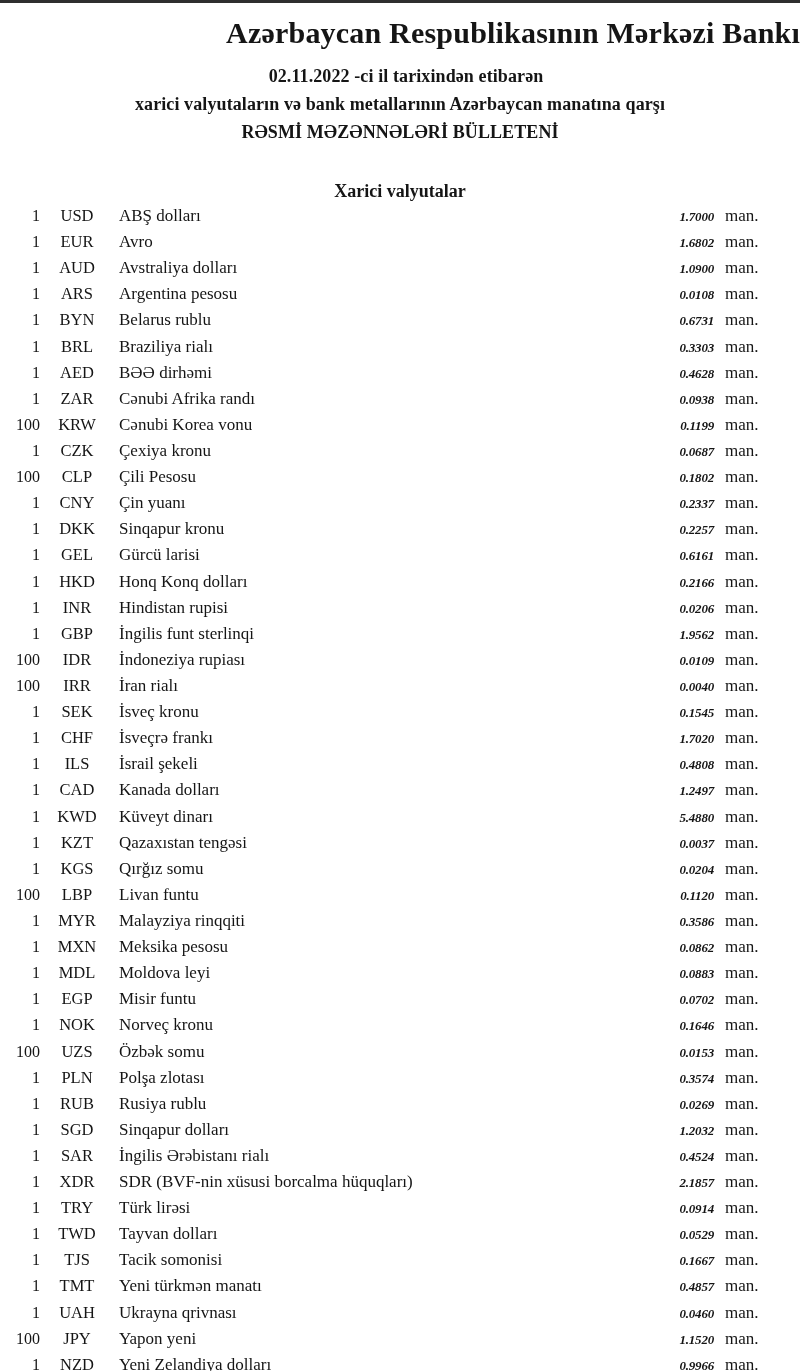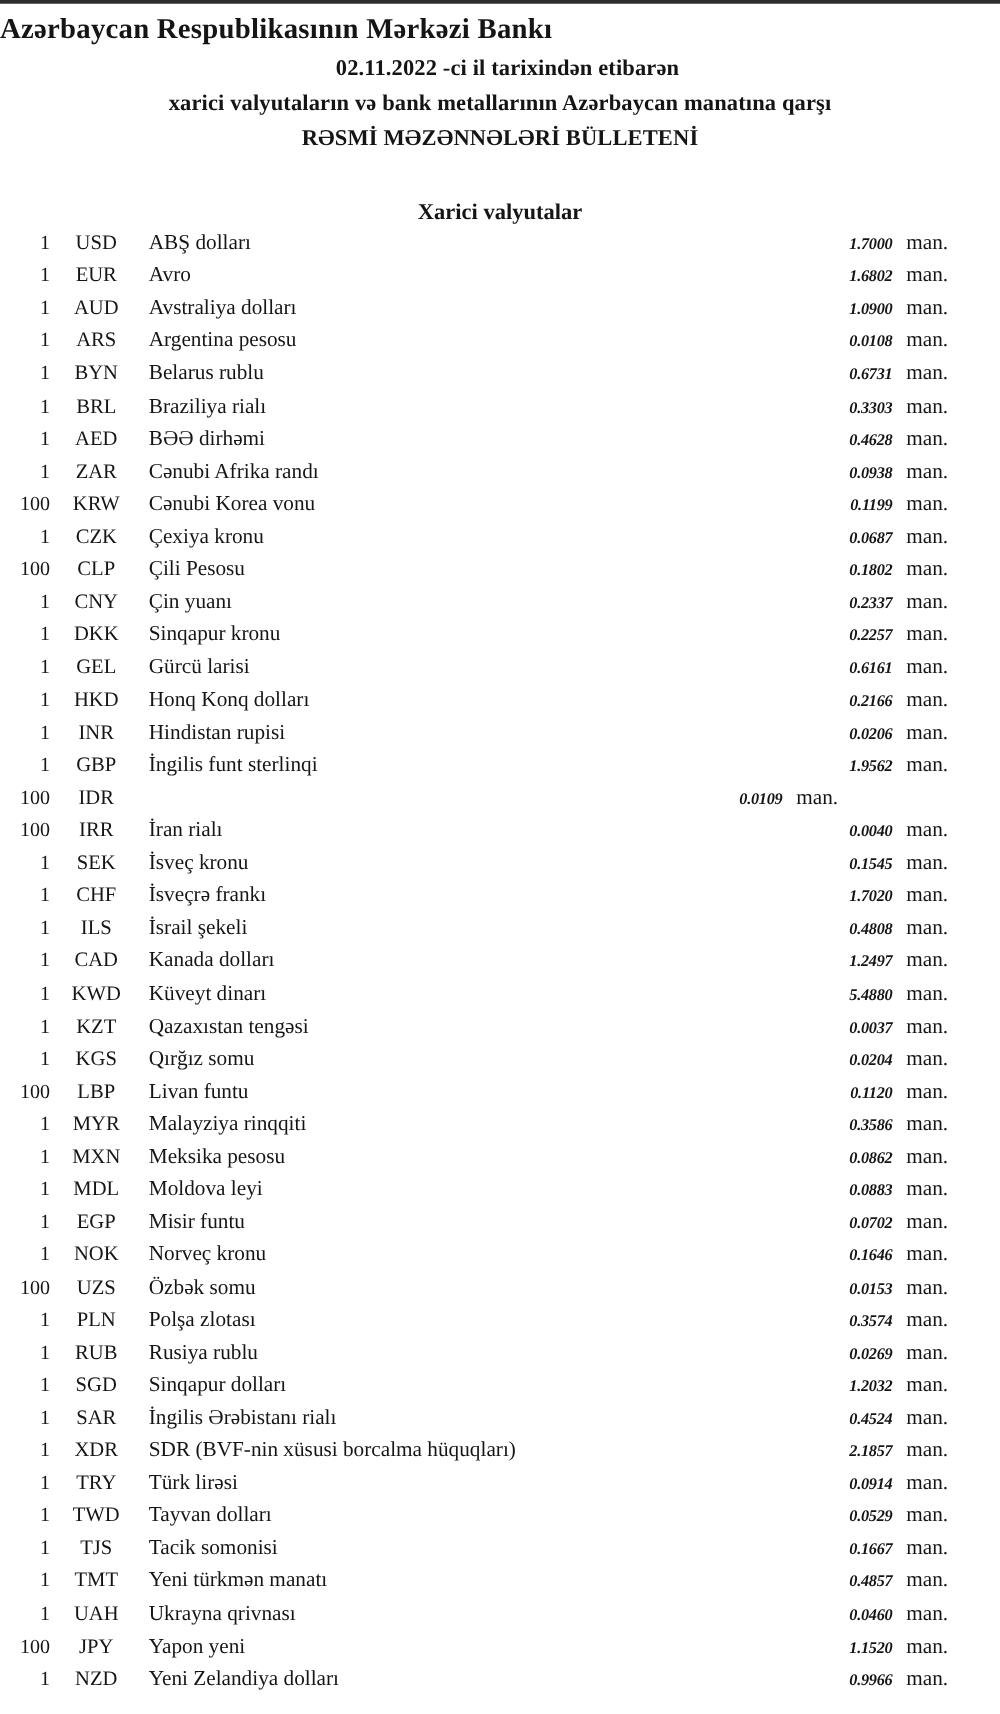--- a/index.html
+++ b/index.html
@@ -14,35 +14,35 @@
     font-family: "Liberation Serif", "DejaVu Serif", serif;
     color: #151515;
     position: relative;
   }
   .top-rule {
     height: 3px;
     width: 100%;
     background: #2e2e2e;
   }
   .page-title {
-    margin: 5px 0 0 0;
-    text-align: left;
-    font-size: 23px;
+    margin: 15px 0 0 0;
+    text-align: right;
+    font-size: 30px;
     font-weight: 700;
     line-height: 30px;
     letter-spacing: 0.2px;
   }
   .hdr-line {
     text-align: center;
     font-size: 18px;
     font-weight: 700;
     line-height: 28px;
     letter-spacing: 0.1px;
   }
-  .hdr-line.date { margin-top: 2px; padding-left: 12px; }
+  .hdr-line.date { margin-top: 14px; padding-left: 12px; }
   .section-title {
     margin-top: 31px;
     text-align: center;
     font-size: 18px;
     font-weight: 700;
     line-height: 28px;
   }
   .rate-table {
     margin-top: 1px;
     padding-right: 12px;
@@ -230,20 +230,21 @@
     <span class="qty">1</span>
     <span class="code">GBP</span>
     <span class="name">İngilis funt sterlinqi</span>
     <span class="rate">1.9562</span>
     <span class="man">man.</span>
   </div>
 
   <div class="row">
     <span class="qty">100</span>
     <span class="code">IDR</span>
+    <span class="name">İndoneziya rupiası</span>
     <span class="rate">0.0109</span>
     <span class="man">man.</span>
   </div>
 
   <div class="row">
     <span class="qty">100</span>
     <span class="code">IRR</span>
     <span class="name">İran rialı</span>
     <span class="rate">0.0040</span>
     <span class="man">man.</span>

